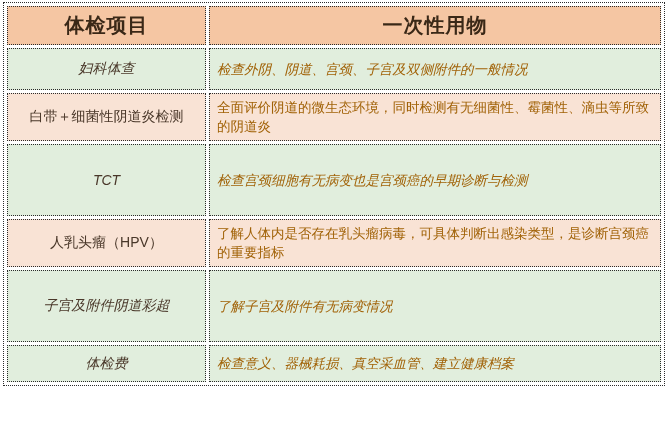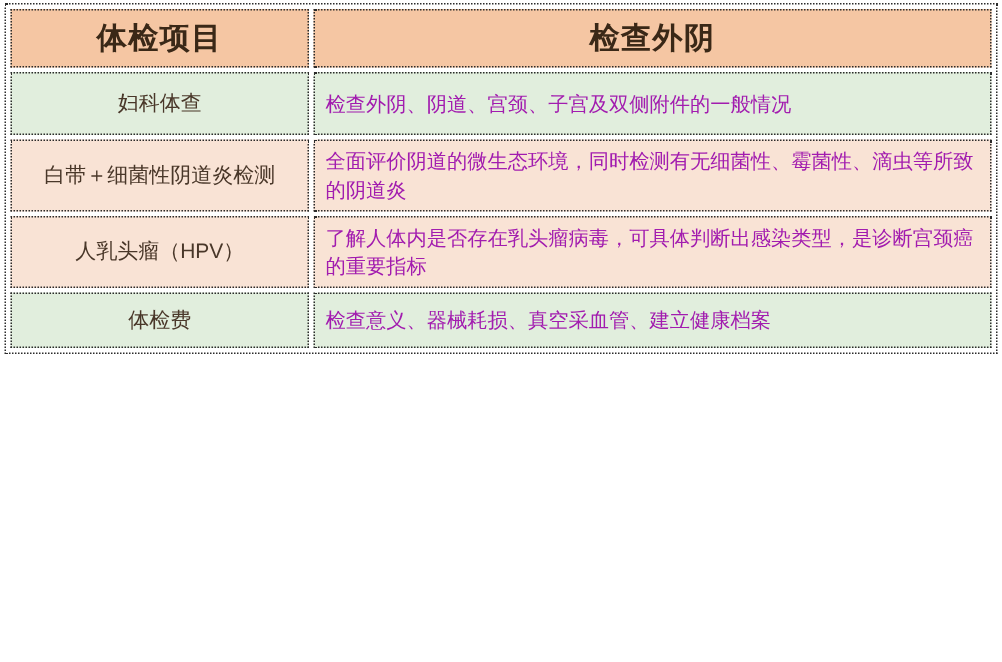--- a/index.html
+++ b/index.html
@@ -42,51 +42,59 @@
   td.item-cell {
     text-align: center;
     font-size: 14px;
     color: #493729;
     padding: 2px 4px;
   }
   td.meaning-cell {
     text-align: left;
     font-size: 13.5px;
     line-height: 19px;
-    color: #a21caf;
+    color: #a16207;
     padding: 4px 10px 4px 7px;
   }
-  tr.tone-green td { background: #e1eedd; }
+  tr.tone-green td { background: #e1eedd; font-style: italic; }
   tr.tone-pink  td { background: #f9e3d5; }
 </style>
 </head>
 <body>
 
 <table class="checkup-table">
   <colgroup>
     <col class="c-item">
     <col class="c-meaning">
   </colgroup>
   <thead>
     <tr style="height:39px;">
       <th>体检项目</th>
-      <th>检查外阴</th>
+      <th>一次性用物</th>
     </tr>
   </thead>
   <tbody>
     <tr class="tone-green" style="height:42px;">
       <td class="item-cell">妇科体查</td>
       <td class="meaning-cell">检查外阴、阴道、宫颈、子宫及双侧附件的一般情况</td>
     </tr>
     <tr class="tone-pink" style="height:36px;margin-top:24px;">
       <td class="item-cell">白带＋细菌性阴道炎检测</td>
       <td class="meaning-cell">全面评价阴道的微生态环境，同时检测有无细菌性、霉菌性、滴虫等所致的阴道炎</td>
     </tr>
+    <tr class="tone-green" style="height:72px;">
+      <td class="item-cell">TCT</td>
+      <td class="meaning-cell">检查宫颈细胞有无病变也是宫颈癌的早期诊断与检测</td>
+    </tr>
     <tr class="tone-pink" style="height:48px;">
       <td class="item-cell">人乳头瘤（HPV）</td>
       <td class="meaning-cell">了解人体内是否存在乳头瘤病毒，可具体判断出感染类型，是诊断宫颈癌的重要指标</td>
+    </tr>
+    <tr class="tone-green" style="height:72px;">
+      <td class="item-cell">子宫及附件阴道彩超</td>
+      <td class="meaning-cell">了解子宫及附件有无病变情况</td>
     </tr>
     <tr class="tone-green" style="height:37px;">
       <td class="item-cell">体检费</td>
       <td class="meaning-cell">检查意义、器械耗损、真空采血管、建立健康档案</td>
     </tr>
   </tbody>
 </table>
 
 </body></html>

